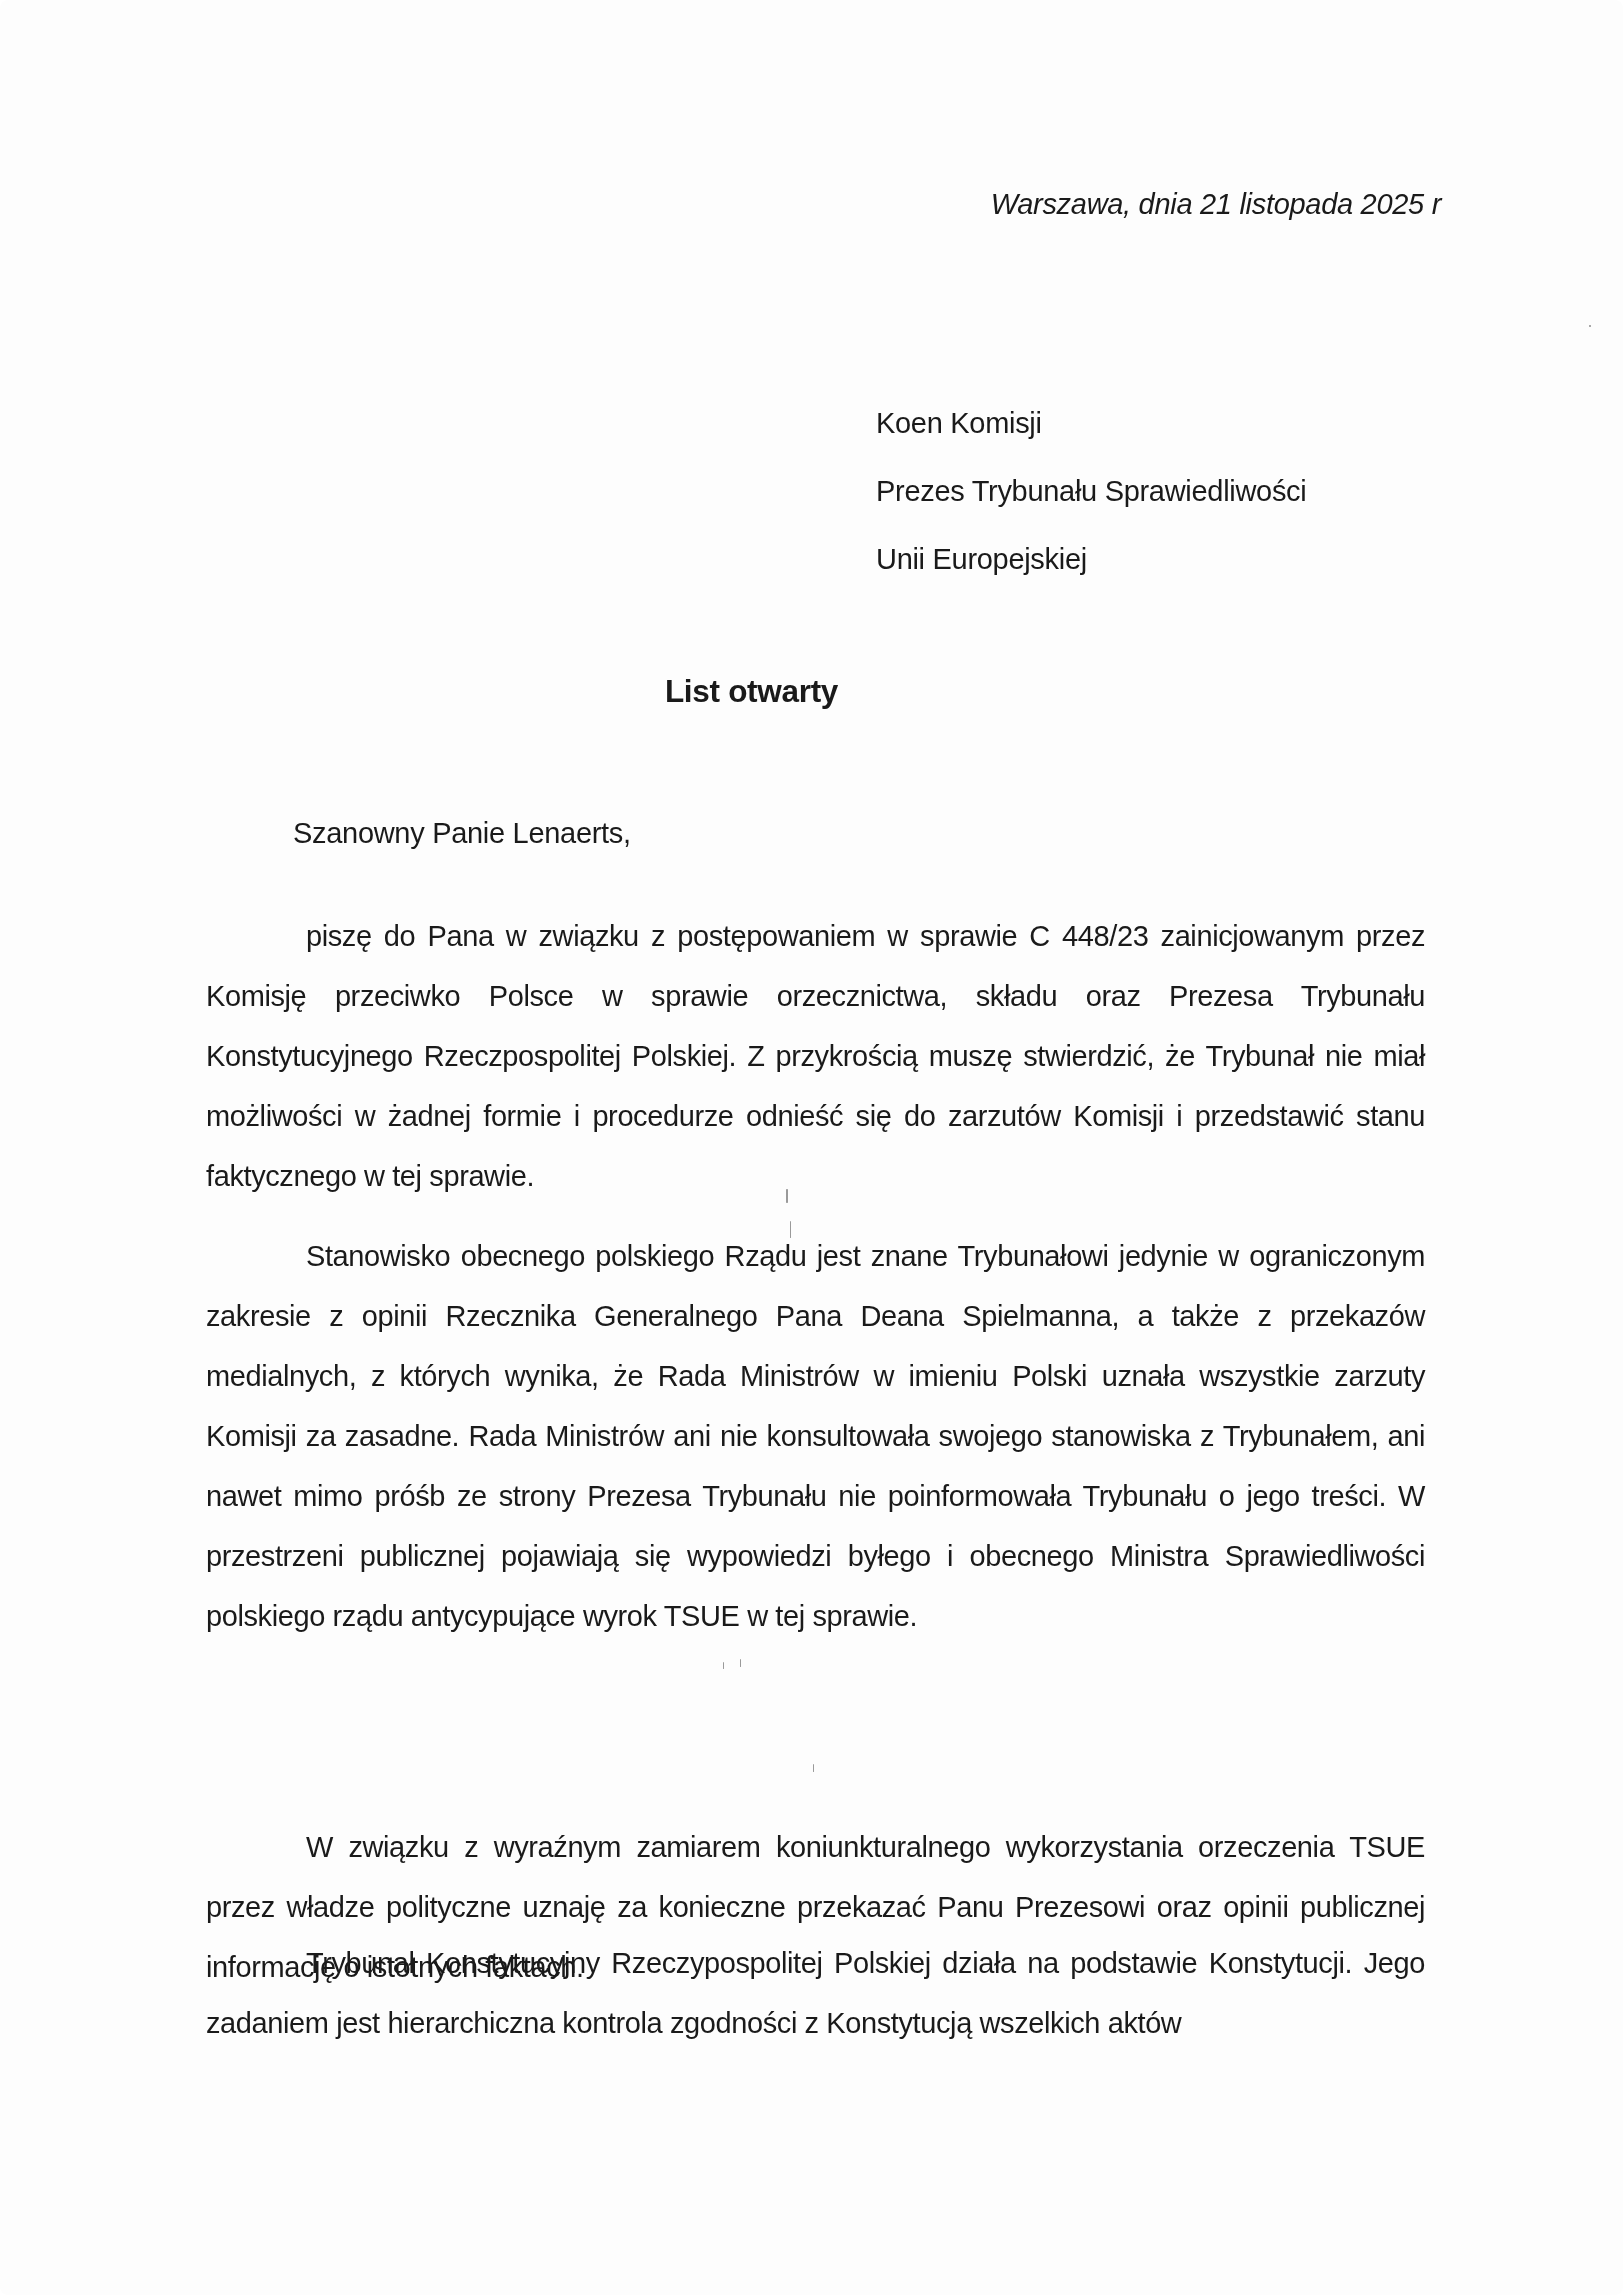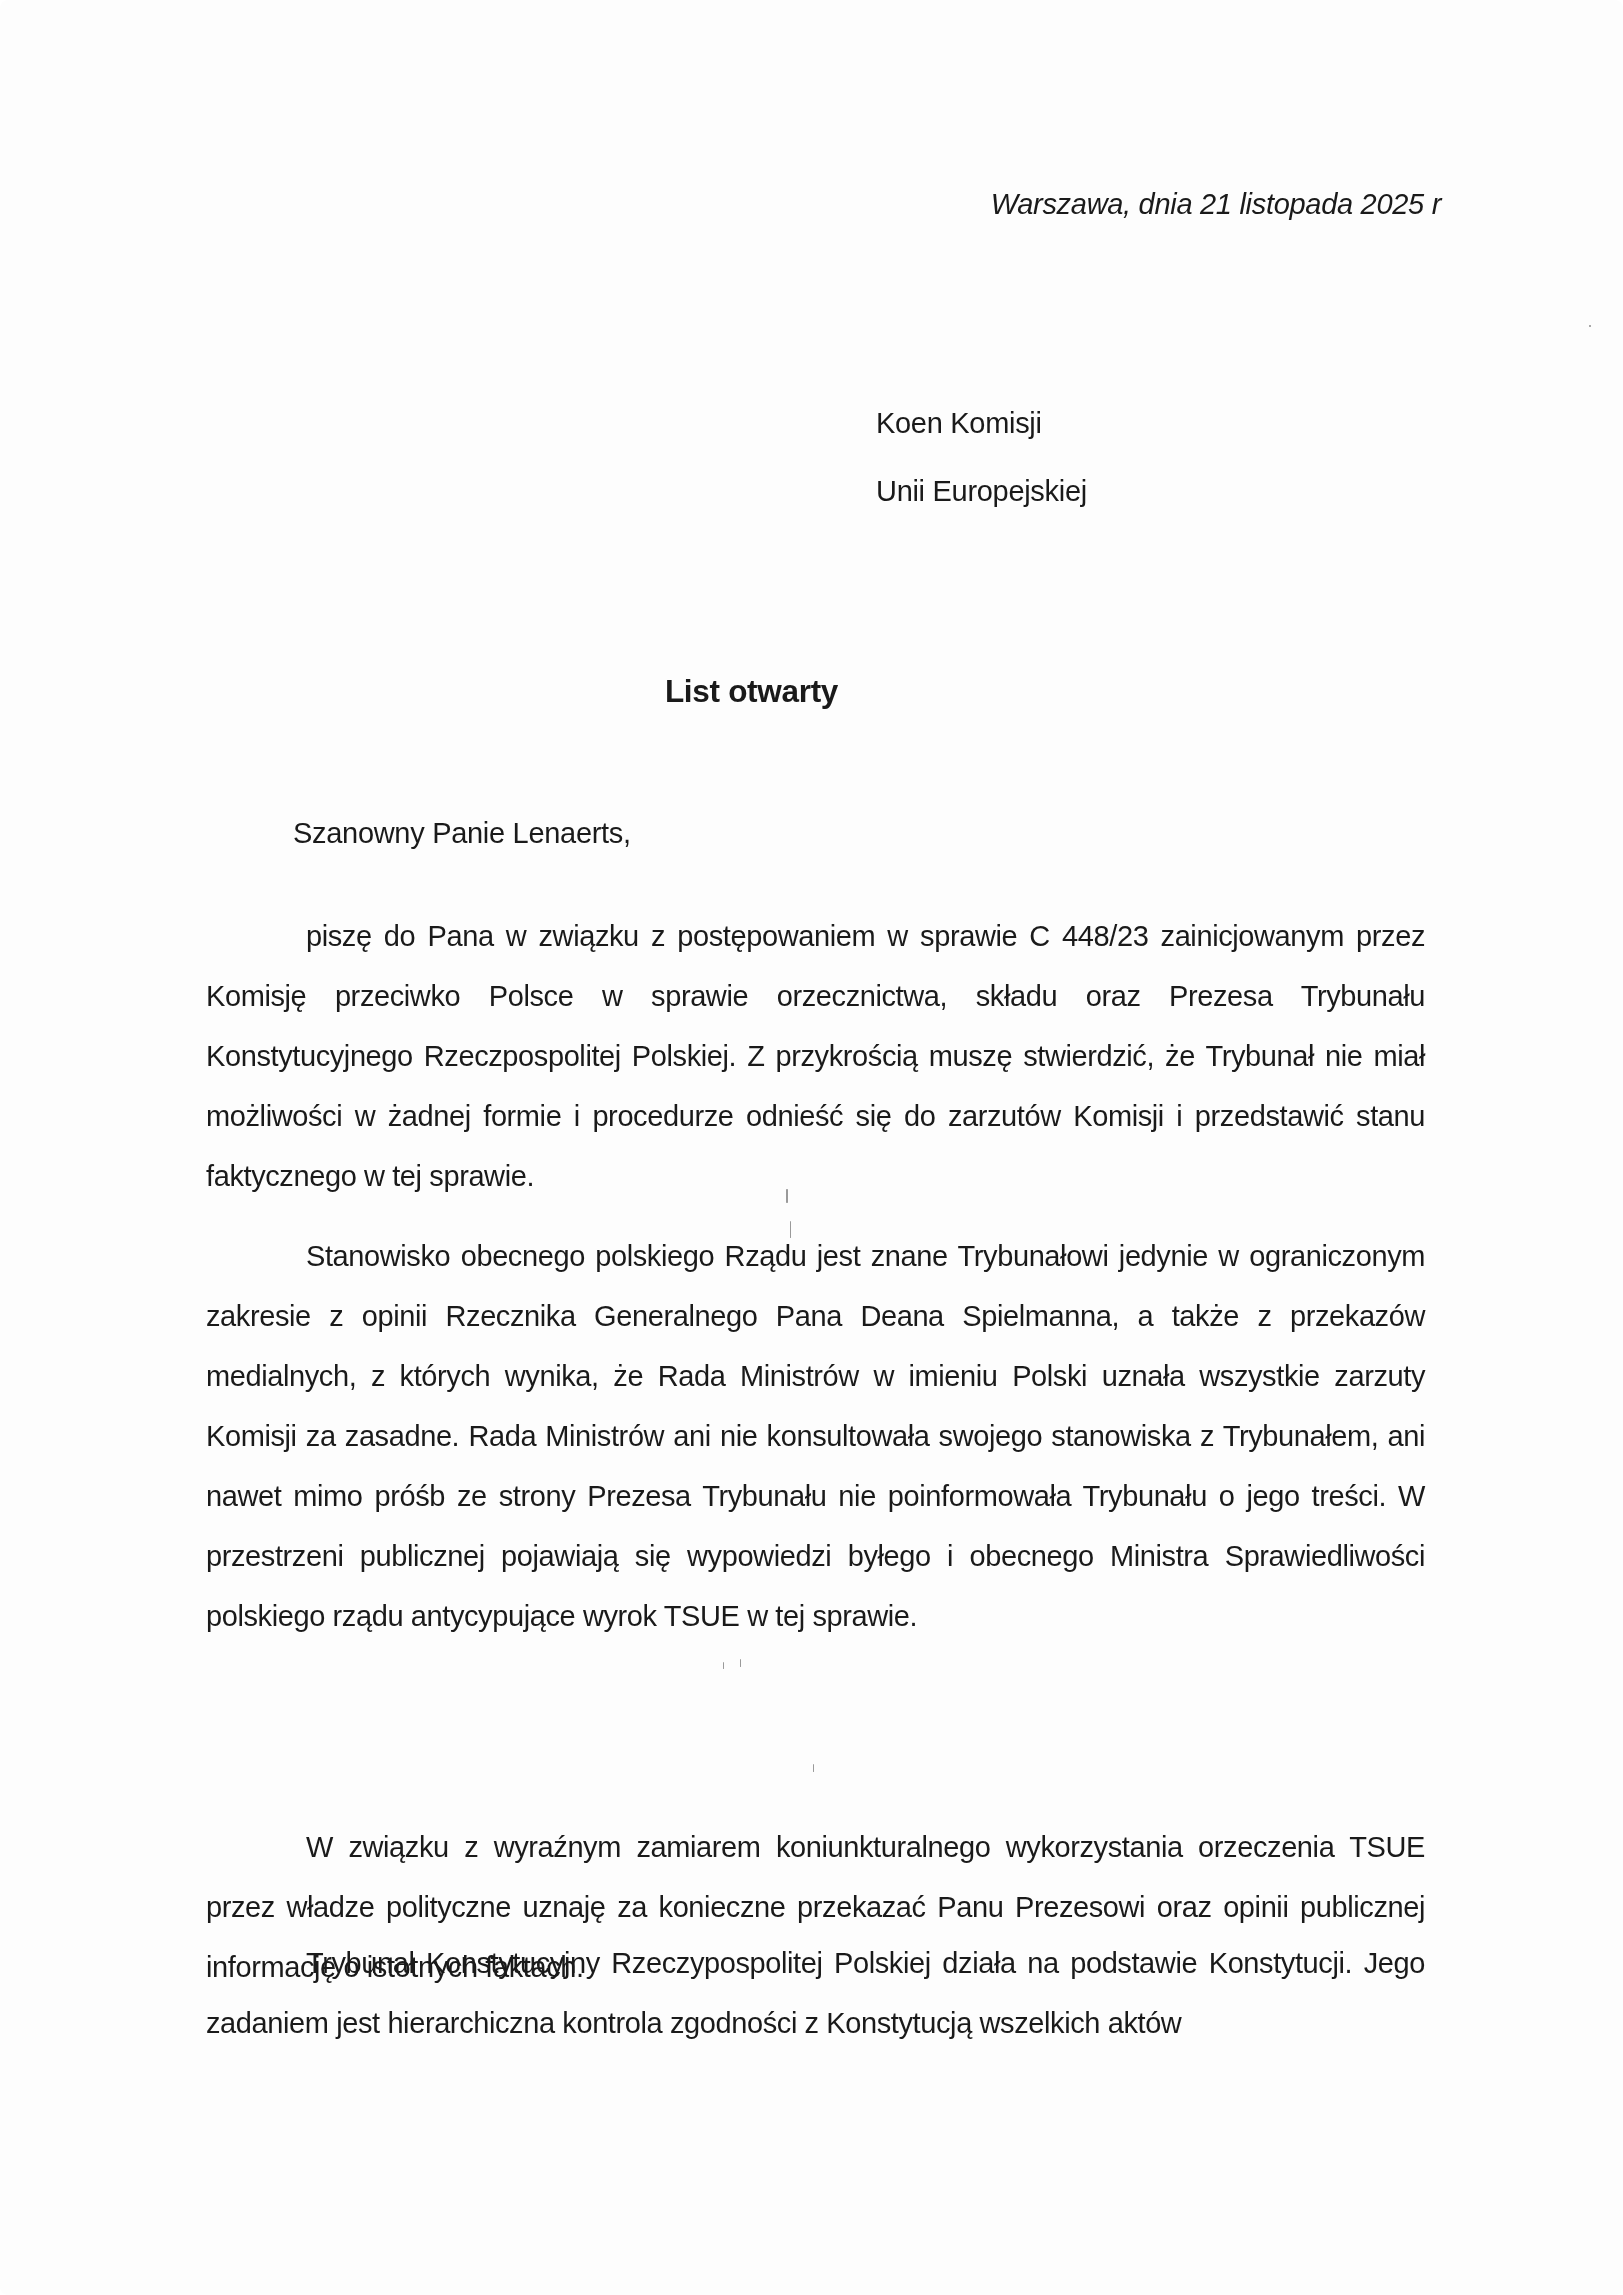--- a/index.html
+++ b/index.html
@@ -89,20 +89,21 @@
   </style>
 </head>
 <body>
 
 <div class="page">
 
   <div class="date">Warszawa, dnia 21 listopada 2025 r</div>
 
   <div class="addressee">
     <div>Koen Komisji</div>
+    <div>Prezes Trybunału Sprawiedliwości</div>
     <div>Unii Europejskiej</div>
   </div>
 
   <div class="title">List otwarty</div>
 
   <div class="salutation">Szanowny Panie Lenaerts,</div>
 
   <div class="body-text" id="para-1">
     <p>piszę do Pana w związku z postępowaniem w sprawie C 448/23 zainicjowanym przez Komisję przeciwko Polsce w sprawie orzecznictwa, składu oraz Prezesa Trybunału Konstytucyjnego Rzeczpospolitej Polskiej. Z przykrością muszę stwierdzić, że Trybunał nie miał możliwości w żadnej formie i procedurze odnieść się do zarzutów Komisji i przedstawić stanu faktycznego w tej sprawie.</p>
   </div>

